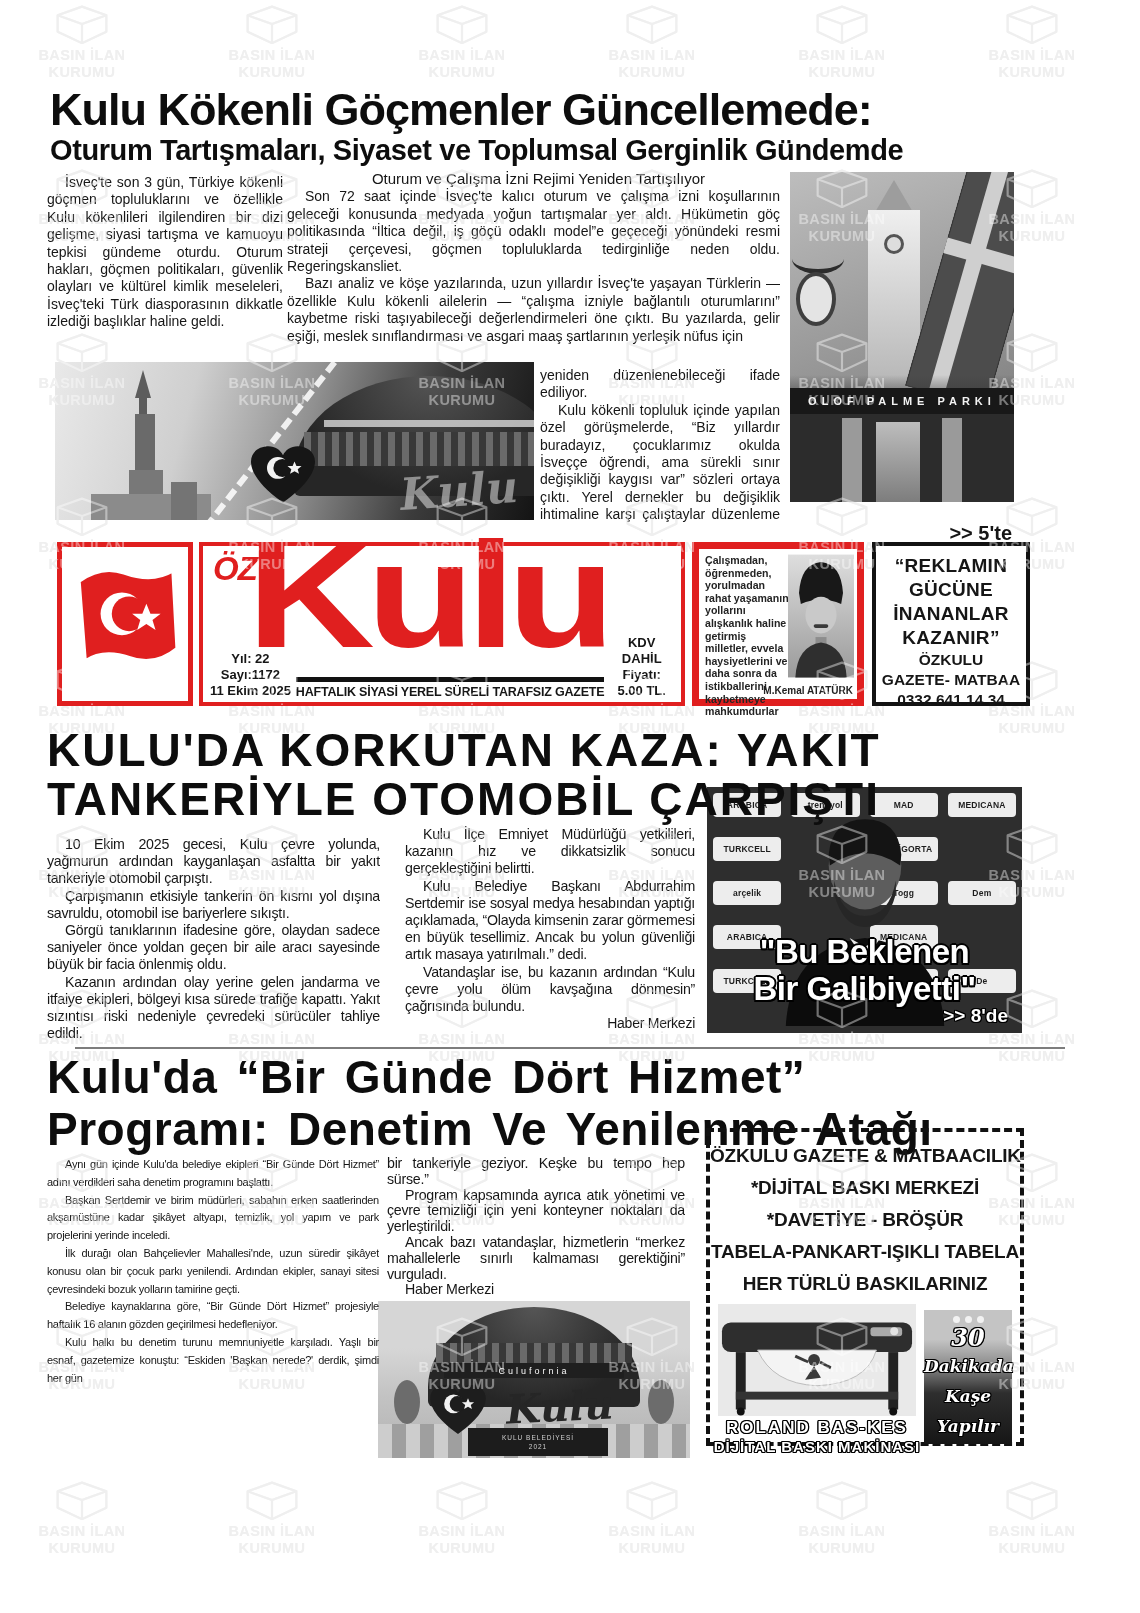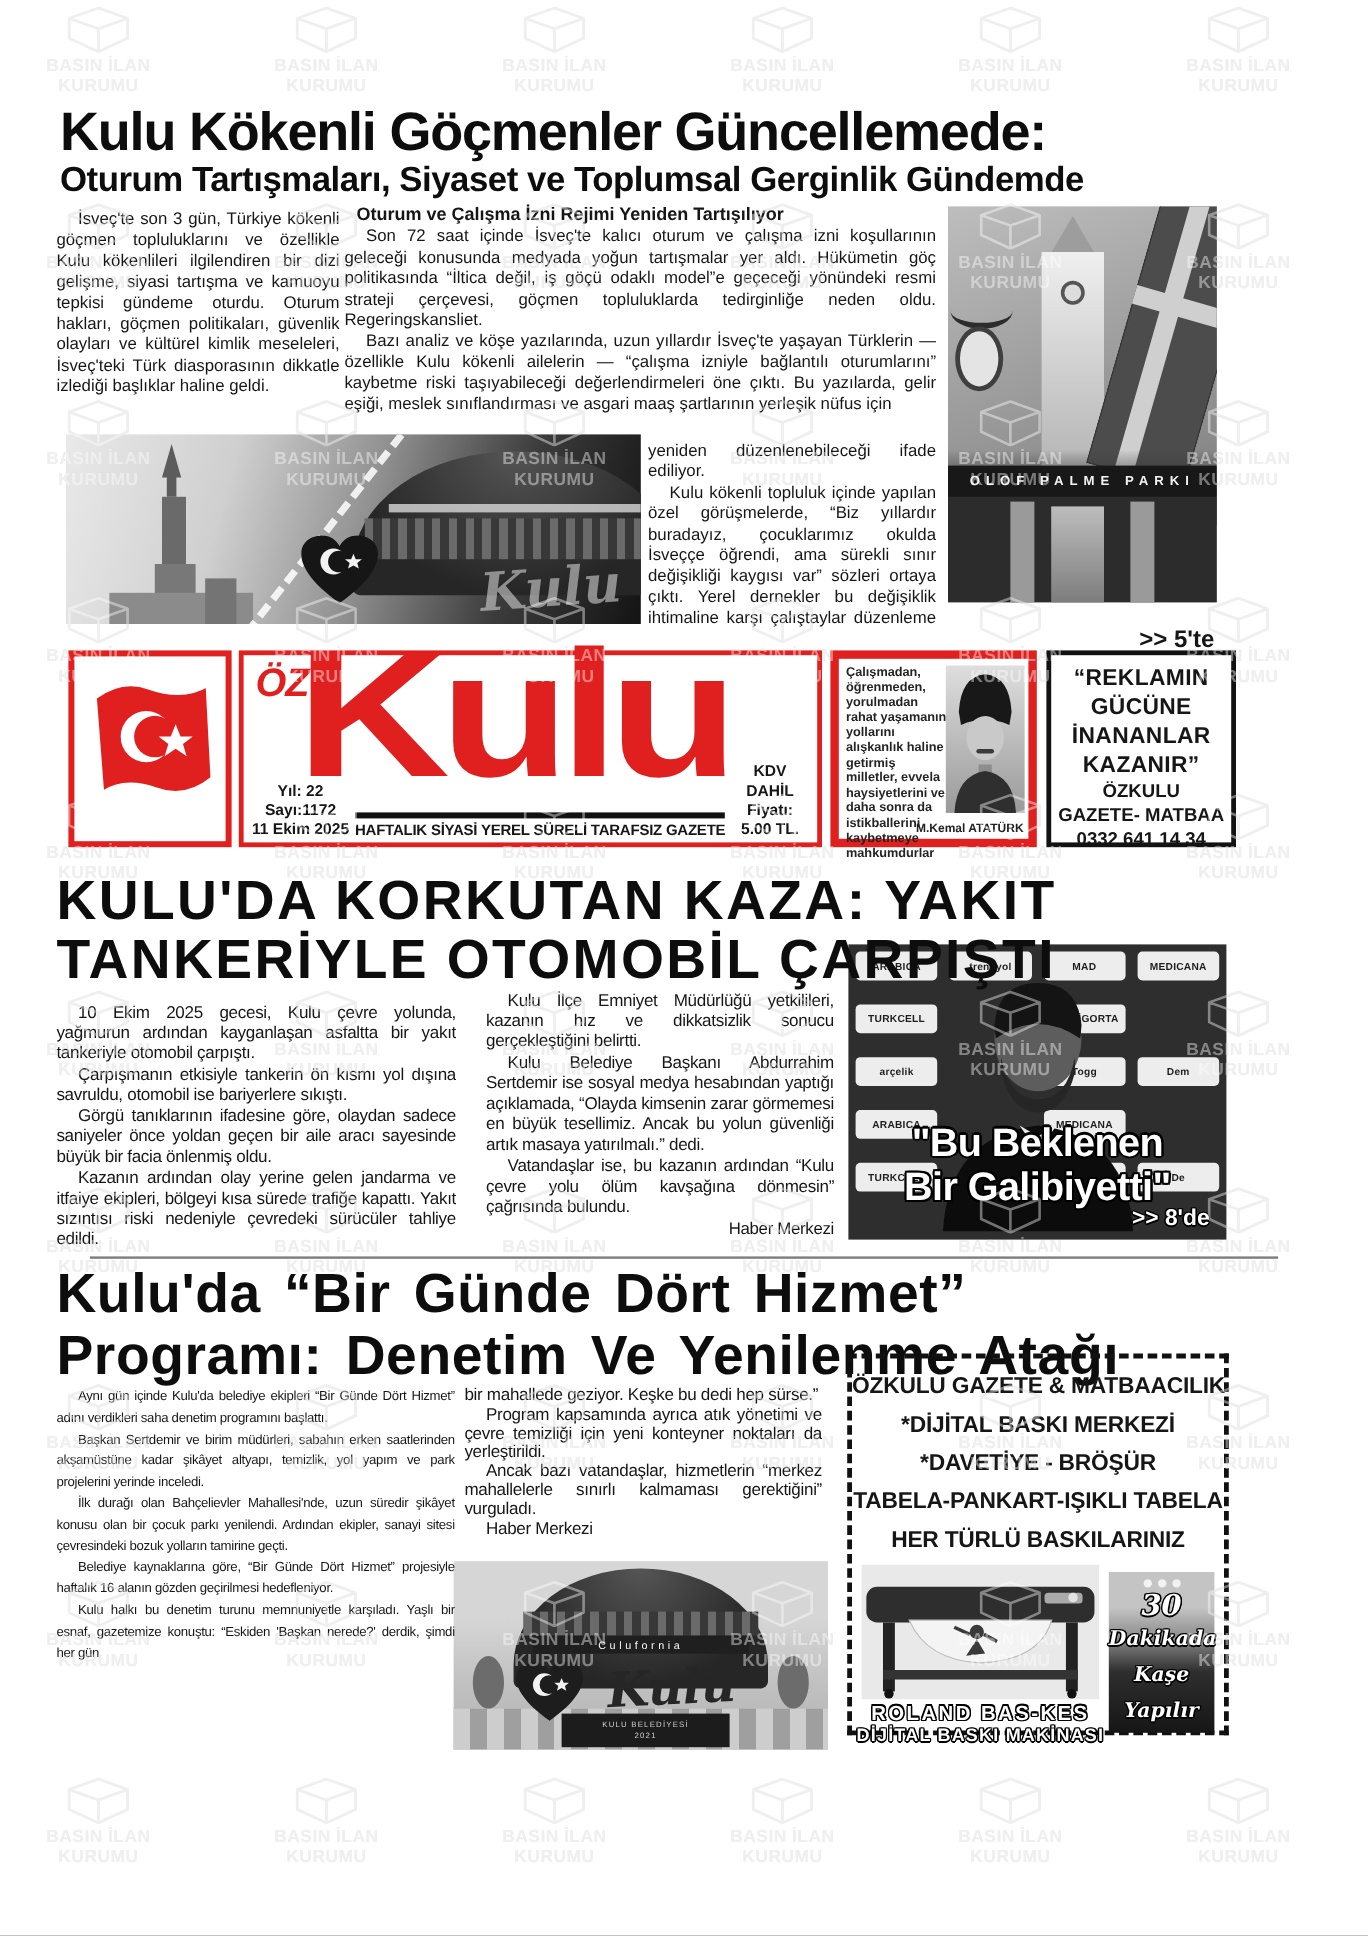--- a/index.html
+++ b/index.html
@@ -25,21 +25,21 @@
 
   
   .col{z-index:2;overflow:hidden;text-align:justify;}
   .col p{margin:0;text-indent:18px;}
   .a1t{font-size:14px;line-height:17.4px;}
   .a2t{font-size:14.2px;line-height:17.2px;letter-spacing:-0.25px;}
   .a3t1{font-size:11px;line-height:17.8px;letter-spacing:-0.25px;}
   .a3t2{font-size:14.2px;line-height:15.8px;letter-spacing:-0.25px;}
   #a1-col1{left:47px;top:174px;width:236px;height:188px;}
   #a1-mid{left:287px;top:170px;width:493px;height:196px;}
-  #a1-mid .subhead{font-weight:700;font-size:15px;text-indent:10px;margin:0 0 1px 0;text-align:left;}
+  #a1-mid .subhead{font-weight:400;font-size:15px;text-indent:10px;margin:0 0 1px 0;text-align:center;}
   #a1-right{left:540px;top:367px;width:240px;height:156px;}
   #a1-right p:first-child{text-indent:0;}
   #a2-col1{left:47px;top:836px;width:333px;height:206px;}
   #a2-col2{left:405px;top:826px;width:290px;height:218px;}
   #a3-col1{left:47px;top:1156px;width:332px;height:308px;}
   #a3-col2{left:387px;top:1156px;width:298px;height:143px;}
   #a3-col2 p:first-child{text-indent:0;}
   .byline{text-align:right;font-size:14px;margin-top:2px;text-indent:0 !important;}
   #a1-continued{left:850px;top:502px;width:162px;text-align:right;font-weight:800;font-size:20px;z-index:2;margin-top:20px;}
 
@@ -754,21 +754,21 @@
   <div class="abs col a3t1" id="a3-col1">
       <p>Aynı gün içinde Kulu'da belediye ekipleri “Bir Günde Dört Hizmet” adını verdikleri saha denetim programını başlattı.</p>
       <p>Başkan Sertdemir ve birim müdürleri, sabahın erken saatlerinden akşamüstüne kadar şikâyet altyapı, temizlik, yol yapım ve park projelerini yerinde inceledi.</p>
       <p>İlk durağı olan Bahçelievler Mahallesi'nde, uzun süredir şikâyet konusu olan bir çocuk parkı yenilendi. Ardından ekipler, sanayi sitesi çevresindeki bozuk yolların tamirine geçti.</p>
       <p>Belediye kaynaklarına göre, “Bir Günde Dört Hizmet” projesiyle haftalık 16 alanın gözden geçirilmesi hedefleniyor.</p>
       <p>Kulu halkı bu denetim turunu memnuniyetle karşıladı. Yaşlı bir esnaf, gazetemize konuştu: “Eskiden 'Başkan nerede?' derdik, şimdi her gün</p>
     </div>
 
   <div class="abs col a3t2" id="a3-col2">
     <div>
-        <p>bir mahallede geziyor. Keşke bu dedi hep sürse.”</p>
+        <p>bir tankeriyle geziyor. Keşke bu tempo hep sürse.”</p>
         <p>Program kapsamında ayrıca atık yönetimi ve çevre temizliği için yeni konteyner noktaları da yerleştirildi.</p>
         <p>Ancak bazı vatandaşlar, hizmetlerin “merkez mahallelerle sınırlı kalmaması gerektiğini” vurguladı.</p>
         <p>Haber Merkezi</p>
       </div>
   </div>
 
   <div class="abs photo" id="photo4">
     <div class="dome" style="left:50px;top:6px;width:212px;height:100px;"></div>
     <div class="glassband" style="left:58px;top:42px;width:196px;height:20px;"></div>
     <div class="sign">Culufornia</div>

